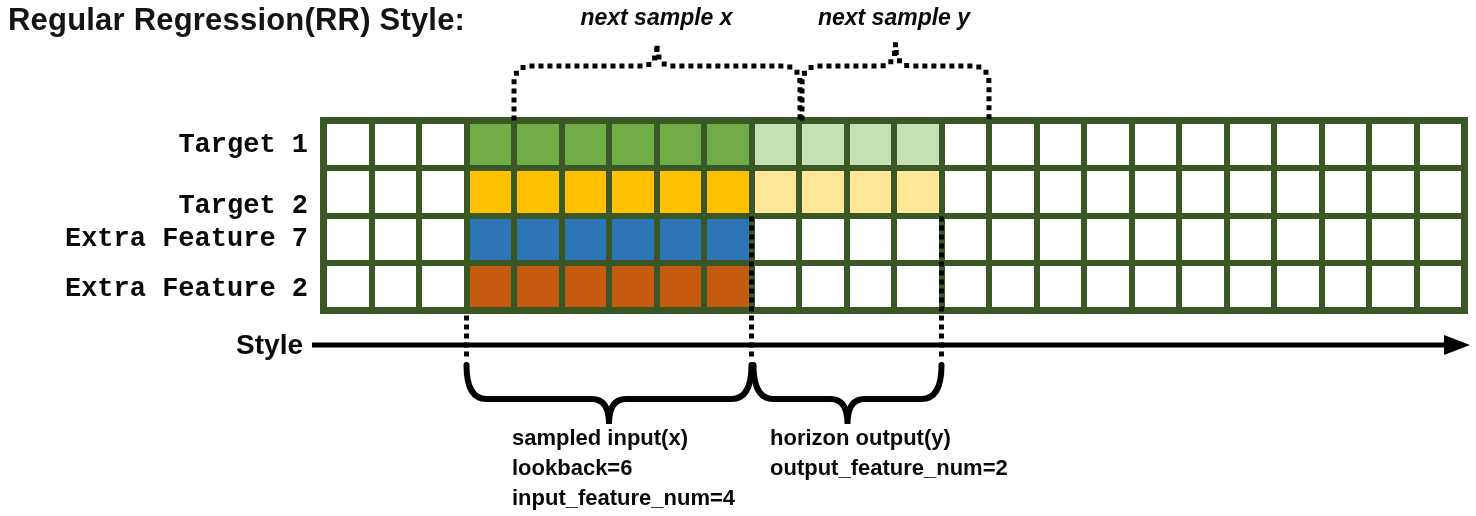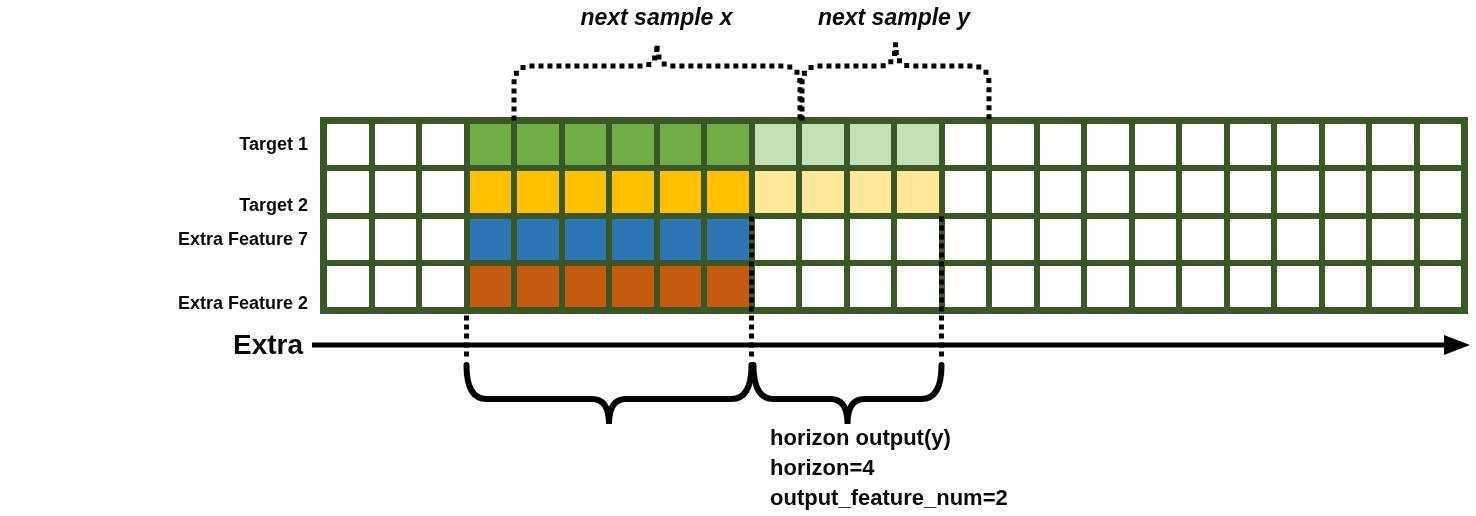--- a/index.html
+++ b/index.html
@@ -15,21 +15,21 @@
     position:absolute;top:4px;transform:translateX(-50%);
     font-size:23px;font-style:italic;font-weight:600;color:#0a0a0a;white-space:nowrap;
   }
   .grid{
     position:absolute;left:320px;top:117px;width:1148px;height:197px;
     box-sizing:border-box;display:grid;gap:6px;padding:7px;
   }
   .cell{width:100%;height:100%;}
   .row-label{
     position:absolute;left:0;right:1168px;display:flex;align-items:center;
-    justify-content:flex-end;font-size:18px;font-weight:700;color:#0a0a0a;white-space:nowrap;
+    justify-content:flex-end;font-size:27px;font-weight:700;color:#0a0a0a;white-space:nowrap;font-family:Liberation Mono, monospace;
   }
   .time-label{
     position:absolute;right:1173px;top:329px;font-size:28px;font-weight:700;
     color:#0a0a0a;white-space:nowrap;
   }
   .overlay{position:absolute;left:0;top:0;pointer-events:none;}
   .anno{
     position:absolute;top:423px;font-size:22px;font-weight:600;line-height:30px;
     color:#0a0a0a;white-space:nowrap;
   }
@@ -38,29 +38,30 @@
   .dotted{fill:none;stroke:#000;stroke-width:5;stroke-linecap:square;stroke-dasharray:0 9;}
   .solid-brace{fill:none;stroke:#000;stroke-width:6;stroke-linecap:round;}
   .arrow-line{stroke:#000;stroke-width:5;}
   .arrow-head{fill:#000;stroke:none;}
 </style>
 </head>
 <body>
 
 <div class="canvas">
 
+  <div class="title">Regular Regression(RR) Style:</div>
 
   <div class="next-label" id="next-x-label" style="left: 656.5px;">next sample x</div>
   <div class="next-label" id="next-y-label" style="left: 894px;">next sample y</div>
 
   <div id="row-labels">
       <div class="row-label" style="top: 124px; height: 41.25px;">Target 1</div>
       <div class="row-label" style="top: 185px; height: 41.25px;">Target 2</div>
       <div class="row-label" style="top: 218.5px; height: 41.25px;">Extra Feature 7</div>
-      <div class="row-label" style="top: 283px; height: 41.25px; margin-left: 16px;">Extra Feature 2</div>
+      <div class="row-label" style="top: 268px; height: 41.25px; margin-left: 16px;">Extra Feature 2</div>
     </div>
 
   <div class="grid" id="grid" style="background: rgb(57, 88, 38); grid-template-columns: repeat(24, 1fr); grid-template-rows: repeat(4, 1fr);">
       <div class="cell" style="background: rgb(255, 255, 255);"></div>
       <div class="cell" style="background: rgb(255, 255, 255);"></div>
       <div class="cell" style="background: rgb(255, 255, 255);"></div>
       <div class="cell" style="background: rgb(112, 173, 71);"></div>
       <div class="cell" style="background: rgb(112, 173, 71);"></div>
       <div class="cell" style="background: rgb(112, 173, 71);"></div>
       <div class="cell" style="background: rgb(112, 173, 71);"></div>
@@ -160,22 +161,26 @@
     <path id="brace-next-y" class="dotted" d="M 802 118 L 802 84 Q 802 66 820 66 L 880.5 66 Q 895.5 66 895.5 44 Q 895.5 66 910.5 66 L 971 66 Q 989 66 989 84 L 989 118"></path>
     <path id="dot-line-input-start" class="dotted" d="M 466.5 318 L 466.5 363"></path>
     <path id="dot-line-io-boundary" class="dotted" d="M 751.5 219 L 751.5 363"></path>
     <path id="dot-line-output-end" class="dotted" d="M 941.5 219 L 941.5 363"></path>
     <line id="time-line" class="arrow-line" x1="312" y1="345" x2="1446" y2="345"></line>
     <polygon id="time-head" class="arrow-head" points="1444,335 1470,345 1444,355"></polygon>
     <path id="brace-input" class="solid-brace" d="M 466.5 365 Q 466.5 399 486.5 399 L 592 399 Q 609 399 609 424 Q 609 399 626 399 L 731.5 399 Q 751.5 399 751.5 365"></path>
     <path id="brace-output" class="solid-brace" d="M 753.5 365 Q 753.5 399 773.5 399 L 830.5 399 Q 847.5 399 847.5 424 Q 847.5 399 864.5 399 L 921.5 399 Q 941.5 399 941.5 365"></path>
   </svg>
 
-  <div class="time-label">Extra</div>
+  <div class="time-label">Style</div>
 
+  <div class="anno anno-input">
+    <div>sampled input(x)</div>
+    <div>lookback=6</div>
+    <div>input_feature_num=4</div>
+  </div>
 
   <div class="anno anno-output">
     <div>horizon output(y)</div>
-    <div>horizon=4</div>
     <div>output_feature_num=2</div>
   </div>
 
 </div>
 
 </body></html>

